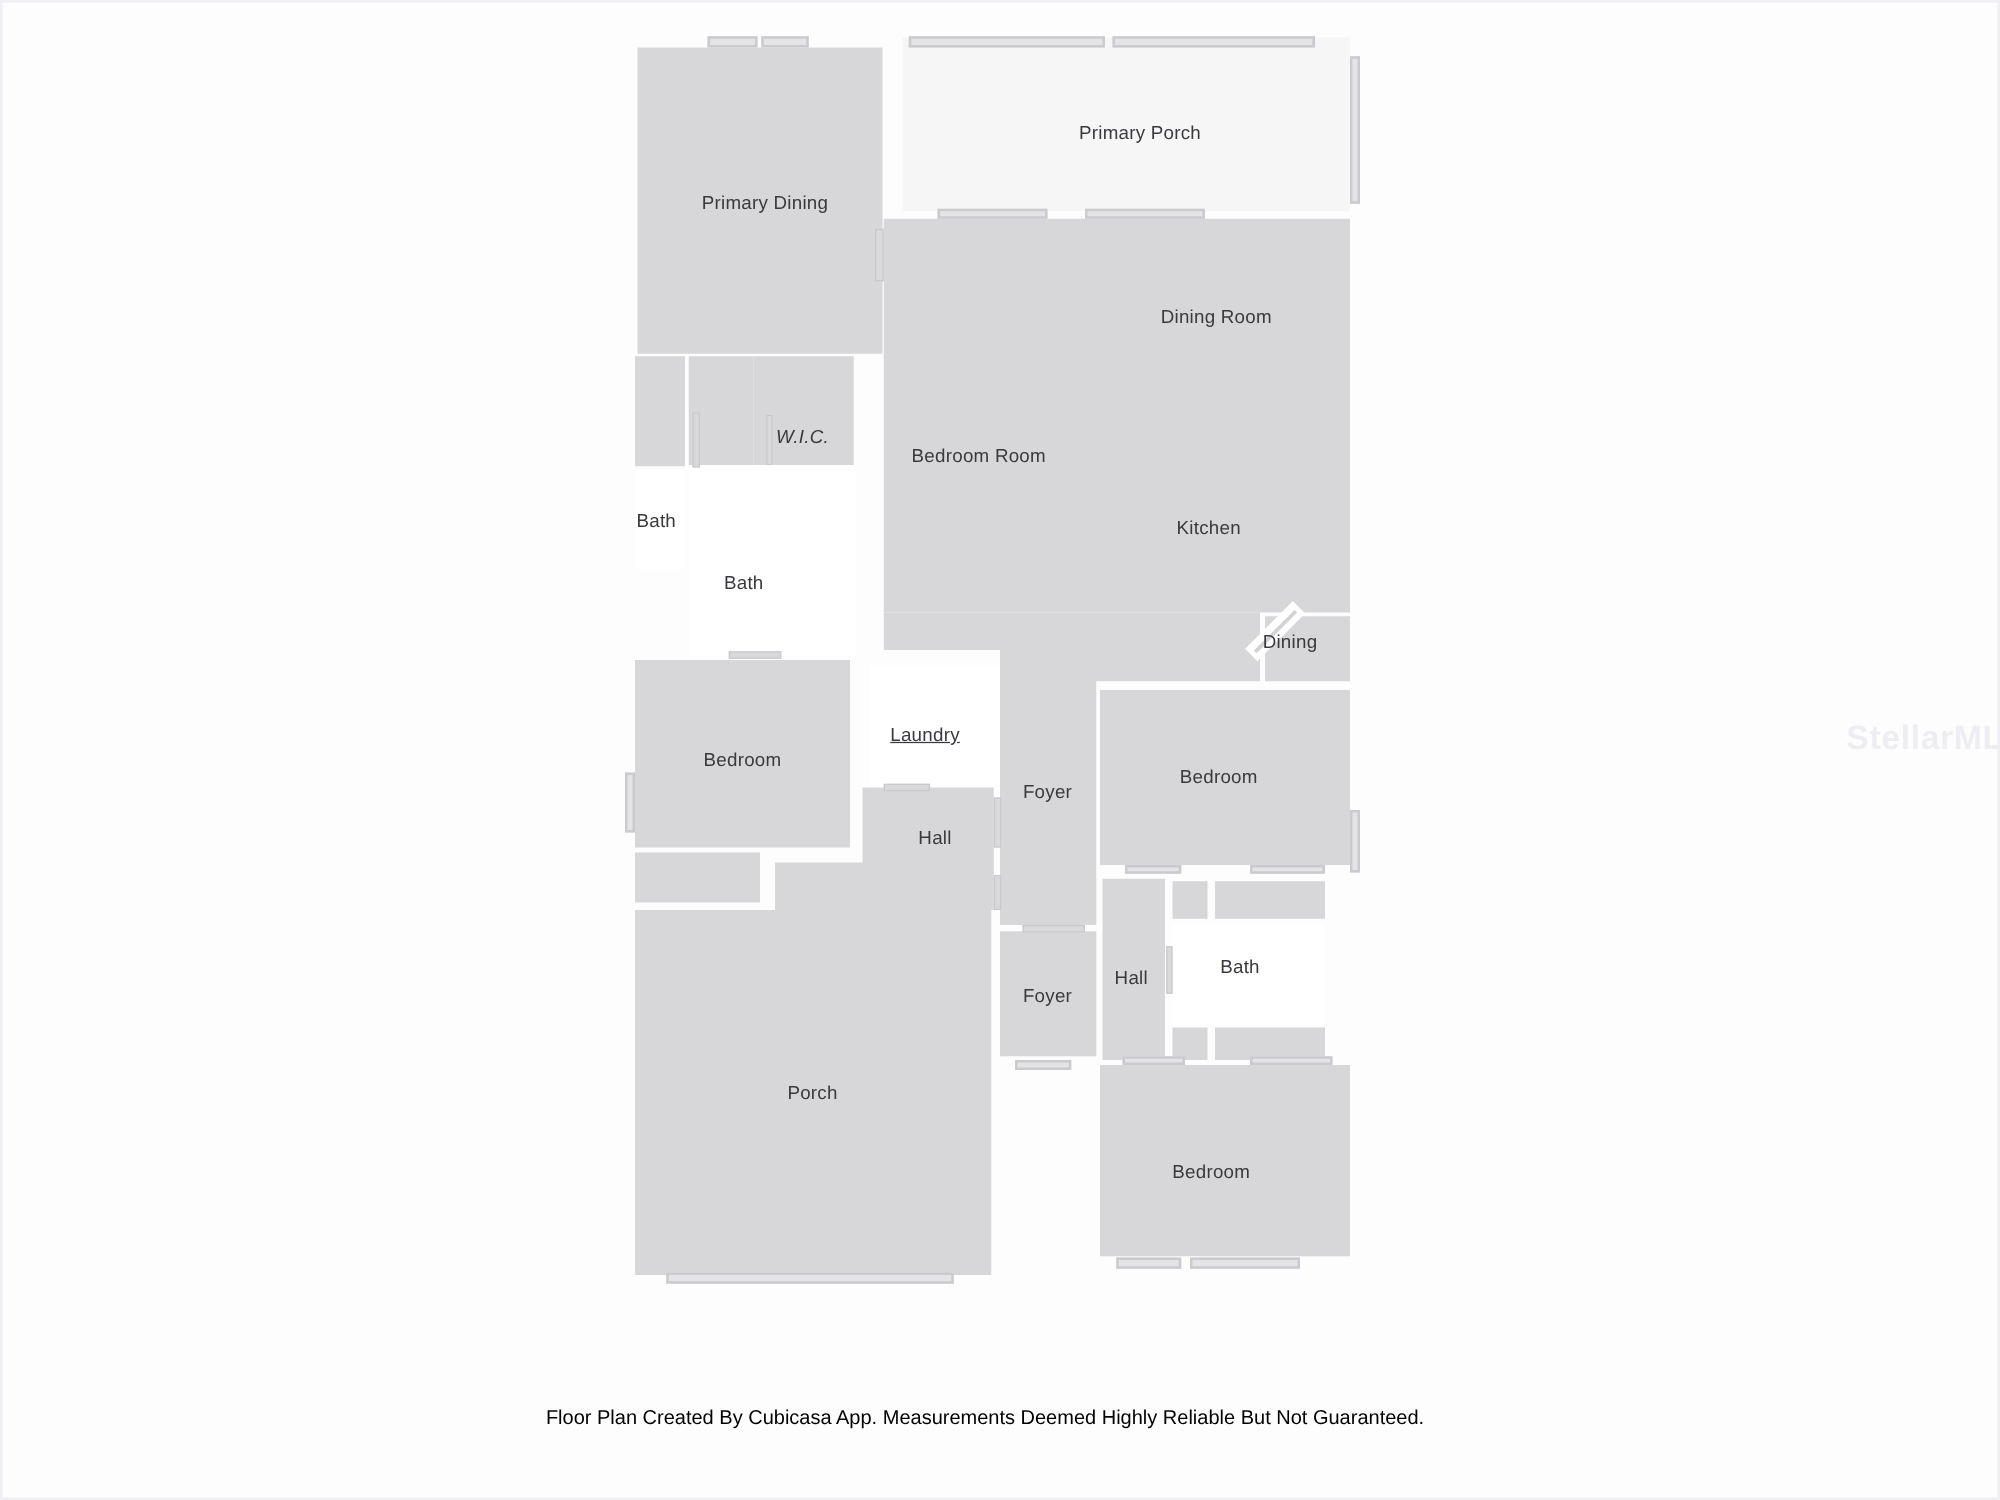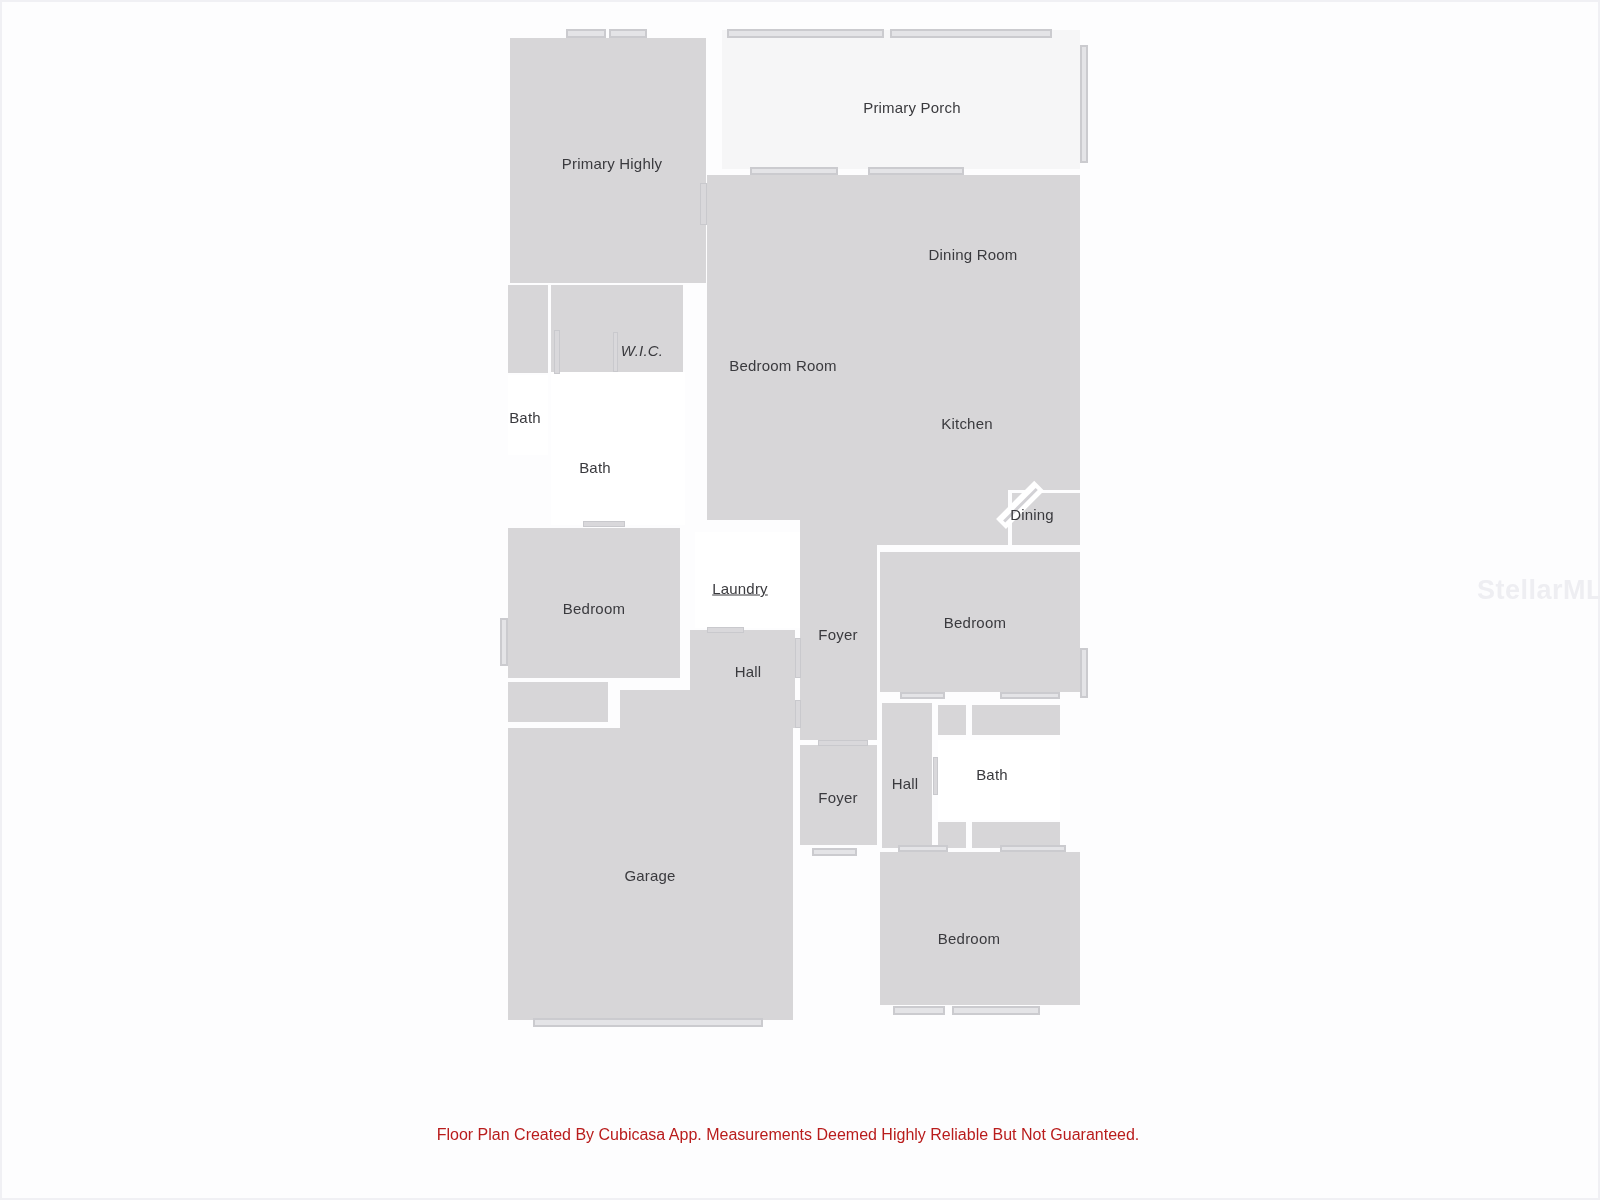--- a/index.html
+++ b/index.html
@@ -22,21 +22,21 @@
   }
   .diag-wall{
     position:absolute;background:#ffffff;transform-origin:0 50%;
   }
   .diag-wall .leaf{
     position:absolute;left:4px;right:4px;top:50%;height:3px;margin-top:-1px;
     background:#d2d1d5;
   }
   #caption{
     position:absolute;left:0;right:24px;top:1126px;text-align:center;
-    font-size:16px;color:#b91c1c;
+    font-size:16px;color:#000000;
   }
   #watermark{
     position:absolute;left:1477px;top:575px;
     font-size:27px;font-weight:600;color:#eeeef2;letter-spacing:0.5px;
     user-select:none;
   }
 </style>
 </head>
 <body>
 
@@ -90,36 +90,36 @@
     <div class="marker door" style="left: 818px; top: 740px; width: 50px; height: 6px;"></div>
     <div class="marker door" style="left: 933px; top: 757px; width: 5px; height: 38px;"></div>
     <div class="marker window" style="left: 900px; top: 692px; width: 45px; height: 7px;"></div>
     <div class="marker window" style="left: 1000px; top: 692px; width: 60px; height: 7px;"></div>
     <div class="marker window" style="left: 898px; top: 845px; width: 50px; height: 7px;"></div>
     <div class="marker window" style="left: 1000px; top: 845px; width: 66px; height: 7px;"></div>
     <div class="marker window" style="left: 812px; top: 848px; width: 45px; height: 8px;"></div>
     <div class="marker window" style="left: 533px; top: 1018px; width: 230px; height: 9px;"></div>
     <div class="marker window" style="left: 893px; top: 1006px; width: 52px; height: 9px;"></div>
     <div class="marker window" style="left: 952px; top: 1006px; width: 88px; height: 9px;"></div>
-    <span class="room-label" style="left: 612px; top: 163px;">Primary Highly</span>
+    <span class="room-label" style="left: 612px; top: 163px;">Primary Dining</span>
     <span class="room-label" style="left: 912px; top: 107px;">Primary Porch</span>
     <span class="room-label" style="left: 973px; top: 254px;">Dining Room</span>
     <span class="room-label" style="left: 783px; top: 365px;">Bedroom Room</span>
     <span class="room-label" style="left: 967px; top: 423px;">Kitchen</span>
     <span class="room-label" style="left: 642px; top: 350px; font-style: italic;">W.I.C.</span>
     <span class="room-label" style="left: 525px; top: 417px;">Bath</span>
     <span class="room-label" style="left: 595px; top: 467px;">Bath</span>
     <span class="room-label" style="left: 594px; top: 608px;">Bedroom</span>
     <span class="room-label" style="left: 740px; top: 588px; text-decoration: underline;">Laundry</span>
     <span class="room-label" style="left: 838px; top: 634px;">Foyer</span>
     <span class="room-label" style="left: 748px; top: 671px;">Hall</span>
     <span class="room-label" style="left: 975px; top: 622px;">Bedroom</span>
     <span class="room-label" style="left: 1032px; top: 514px;">Dining</span>
     <span class="room-label" style="left: 992px; top: 774px;">Bath</span>
     <span class="room-label" style="left: 905px; top: 783px;">Hall</span>
     <span class="room-label" style="left: 838px; top: 797px;">Foyer</span>
-    <span class="room-label" style="left: 650px; top: 875px;">Garage</span>
+    <span class="room-label" style="left: 650px; top: 875px;">Porch</span>
     <span class="room-label" style="left: 969px; top: 938px;">Bedroom</span>
   </div>
 
 <div id="caption">Floor Plan Created By Cubicasa App. Measurements Deemed Highly Reliable But Not Guaranteed.</div>
 
 <div id="watermark">StellarMLS</div>
 
 </body></html>

